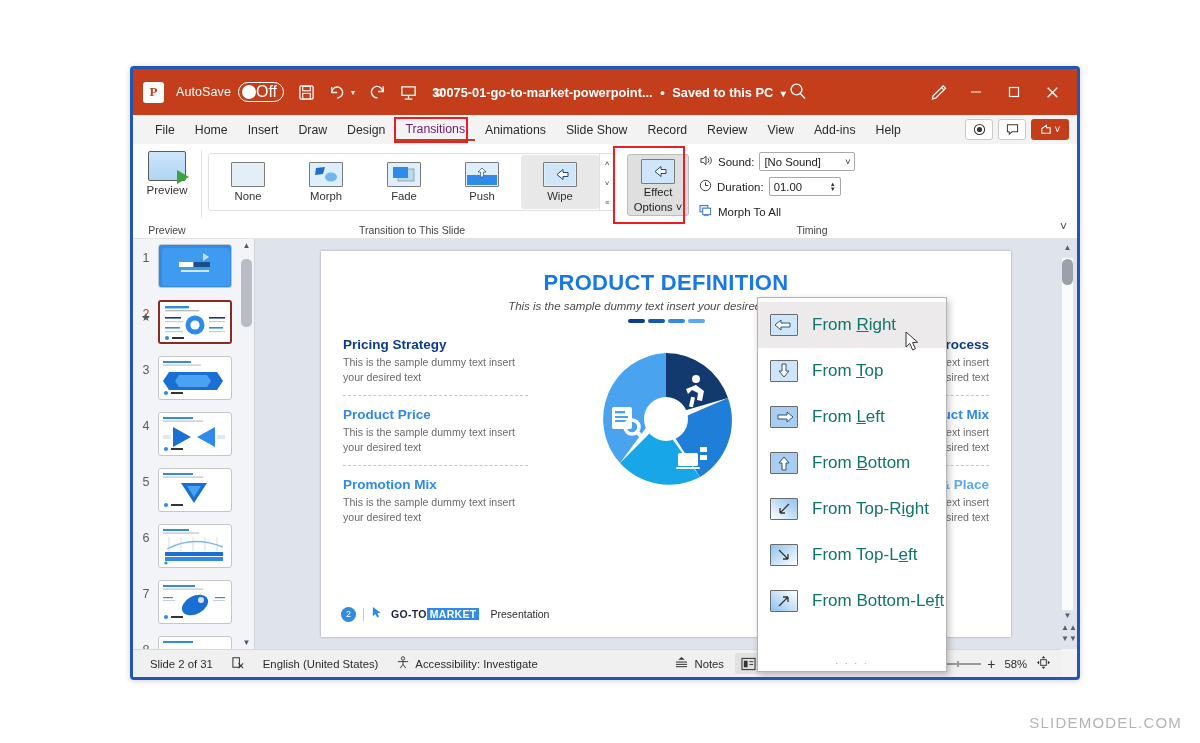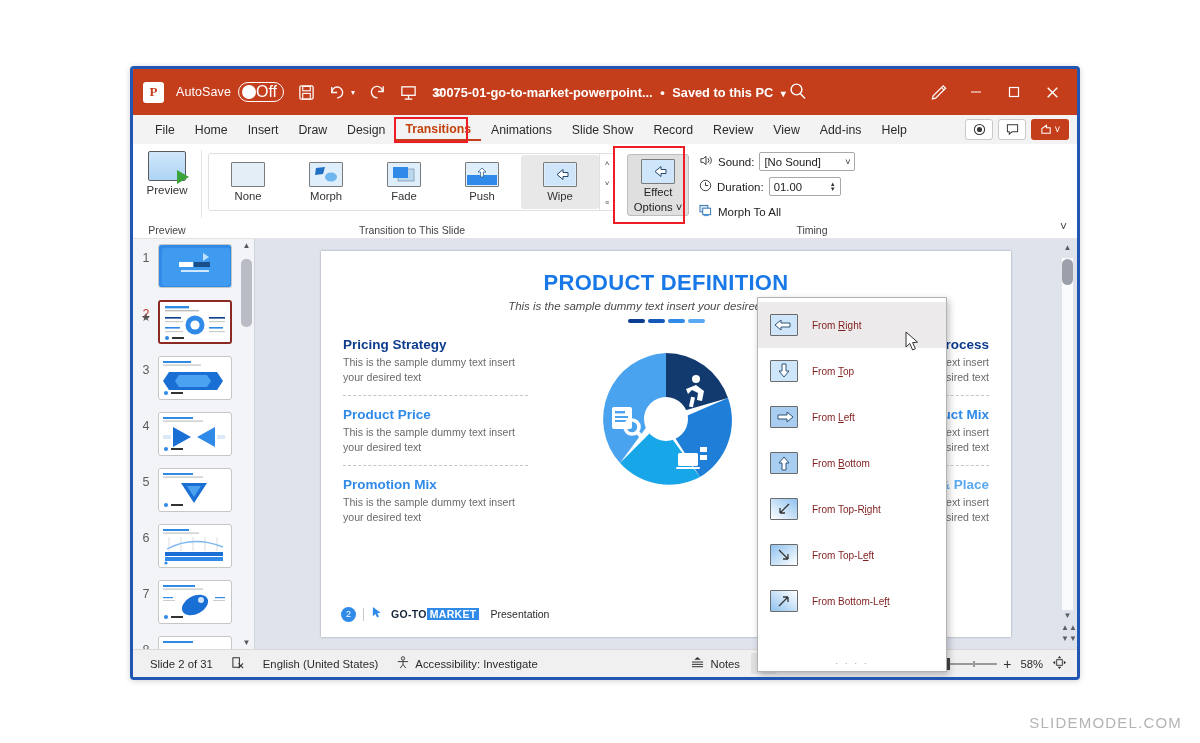--- a/index.html
+++ b/index.html
@@ -49,21 +49,21 @@
   .tb-right { margin-left:auto; display:flex; align-items:center; padding-right:6px;}
   .tb-right > div { width:38px;height:40px;display:flex;align-items:center;justify-content:center;}
   .tb-search { position:absolute; left:655px; top:12px; }
 
   
   .tabrow {
     height:29px; background:#f3f3f3; display:flex; align-items:center;
     padding-left:12px; font-size:12.3px; color:#2b2b2b; position:relative;
   }
   .tab { padding:3px 10px; cursor:default; white-space:nowrap;}
-  .tab.active { color:#c2410c; font-weight:bold; border-bottom:2.2px solid #c43e1c; }
+  .tab.active { color:#701a75; font-weight:normal; border-bottom:2.2px solid #c43e1c; }
   .tabrow-right { margin-left:auto; display:flex; align-items:center; gap:5px; padding-right:8px;}
   .mini-btn {
     width:28px;height:21px;border:1px solid #c9c9c9;border-radius:3px;background:#fff;
     display:flex;align-items:center;justify-content:center;
   }
   .share-btn {
     width:38px;height:21px;border-radius:3px;background:#c43e1c;color:#fff;
     display:flex;align-items:center;justify-content:center;gap:2px;font-size:10px;
   }
 
@@ -182,29 +182,29 @@
     position:absolute;left:624px;top:228px;width:190px;height:375px;background:#fff;
     border:1px solid #b3b3b3;box-shadow:2px 3px 7px rgba(0,0,0,.25);z-index:40;
     padding:4px 0 0 0;
   }
   .ditem{height:46px;display:flex;align-items:center;padding-left:12px;gap:14px;}
   .ditem.hover{background:#eceaea;}
   .dbox{
     width:28px;height:22px;border:1.4px solid #6b6b6b;border-radius:1px;
     display:flex;align-items:center;justify-content:center;position:relative;
   }
-  .dlabel{font-size:10px;color:#7f1d1d;}
+  .dlabel{font-size:17px;color:#0f766e;}
   .dlabel u{text-decoration:underline;}
   .ddots{position:absolute;bottom:3px;left:0;right:0;text-align:center;font-size:9px;color:#9a9a9a;letter-spacing:2px;}
 
   .cursor{position:absolute;left:772px;top:262px;z-index:60;}
 
   
   .statusbar{
-    position:absolute;left:0;right:0;bottom:0;height:28px;background:#f0f0f0;
+    position:absolute;left:0;right:16px;bottom:0;height:28px;background:#f0f0f0;
     border-top:1px solid #d8d8d8;display:flex;font-size:11.3px;color:#2b2b2b;
     padding:0 8px;
   }
   .sb-item{display:flex;align-items:center;gap:5px;padding:0 9px;}
   .sb-right{margin-left:auto;display:flex;align-items:center;}
   .viewbtn{width:26px;height:21px;display:flex;align-items:center;justify-content:center;margin:0 2px;}
   .viewbtn.active{background:#e1e1e1;border-radius:2px;}
   .zoomslider{display:flex;align-items:center;gap:0;margin-left:6px;}
   .zline{width:108px;height:2px;background:#9a9a9a;position:relative;margin:0 6px;}
   .zknob{position:absolute;left:56px;top:-5px;width:5px;height:12px;background:#444;}

